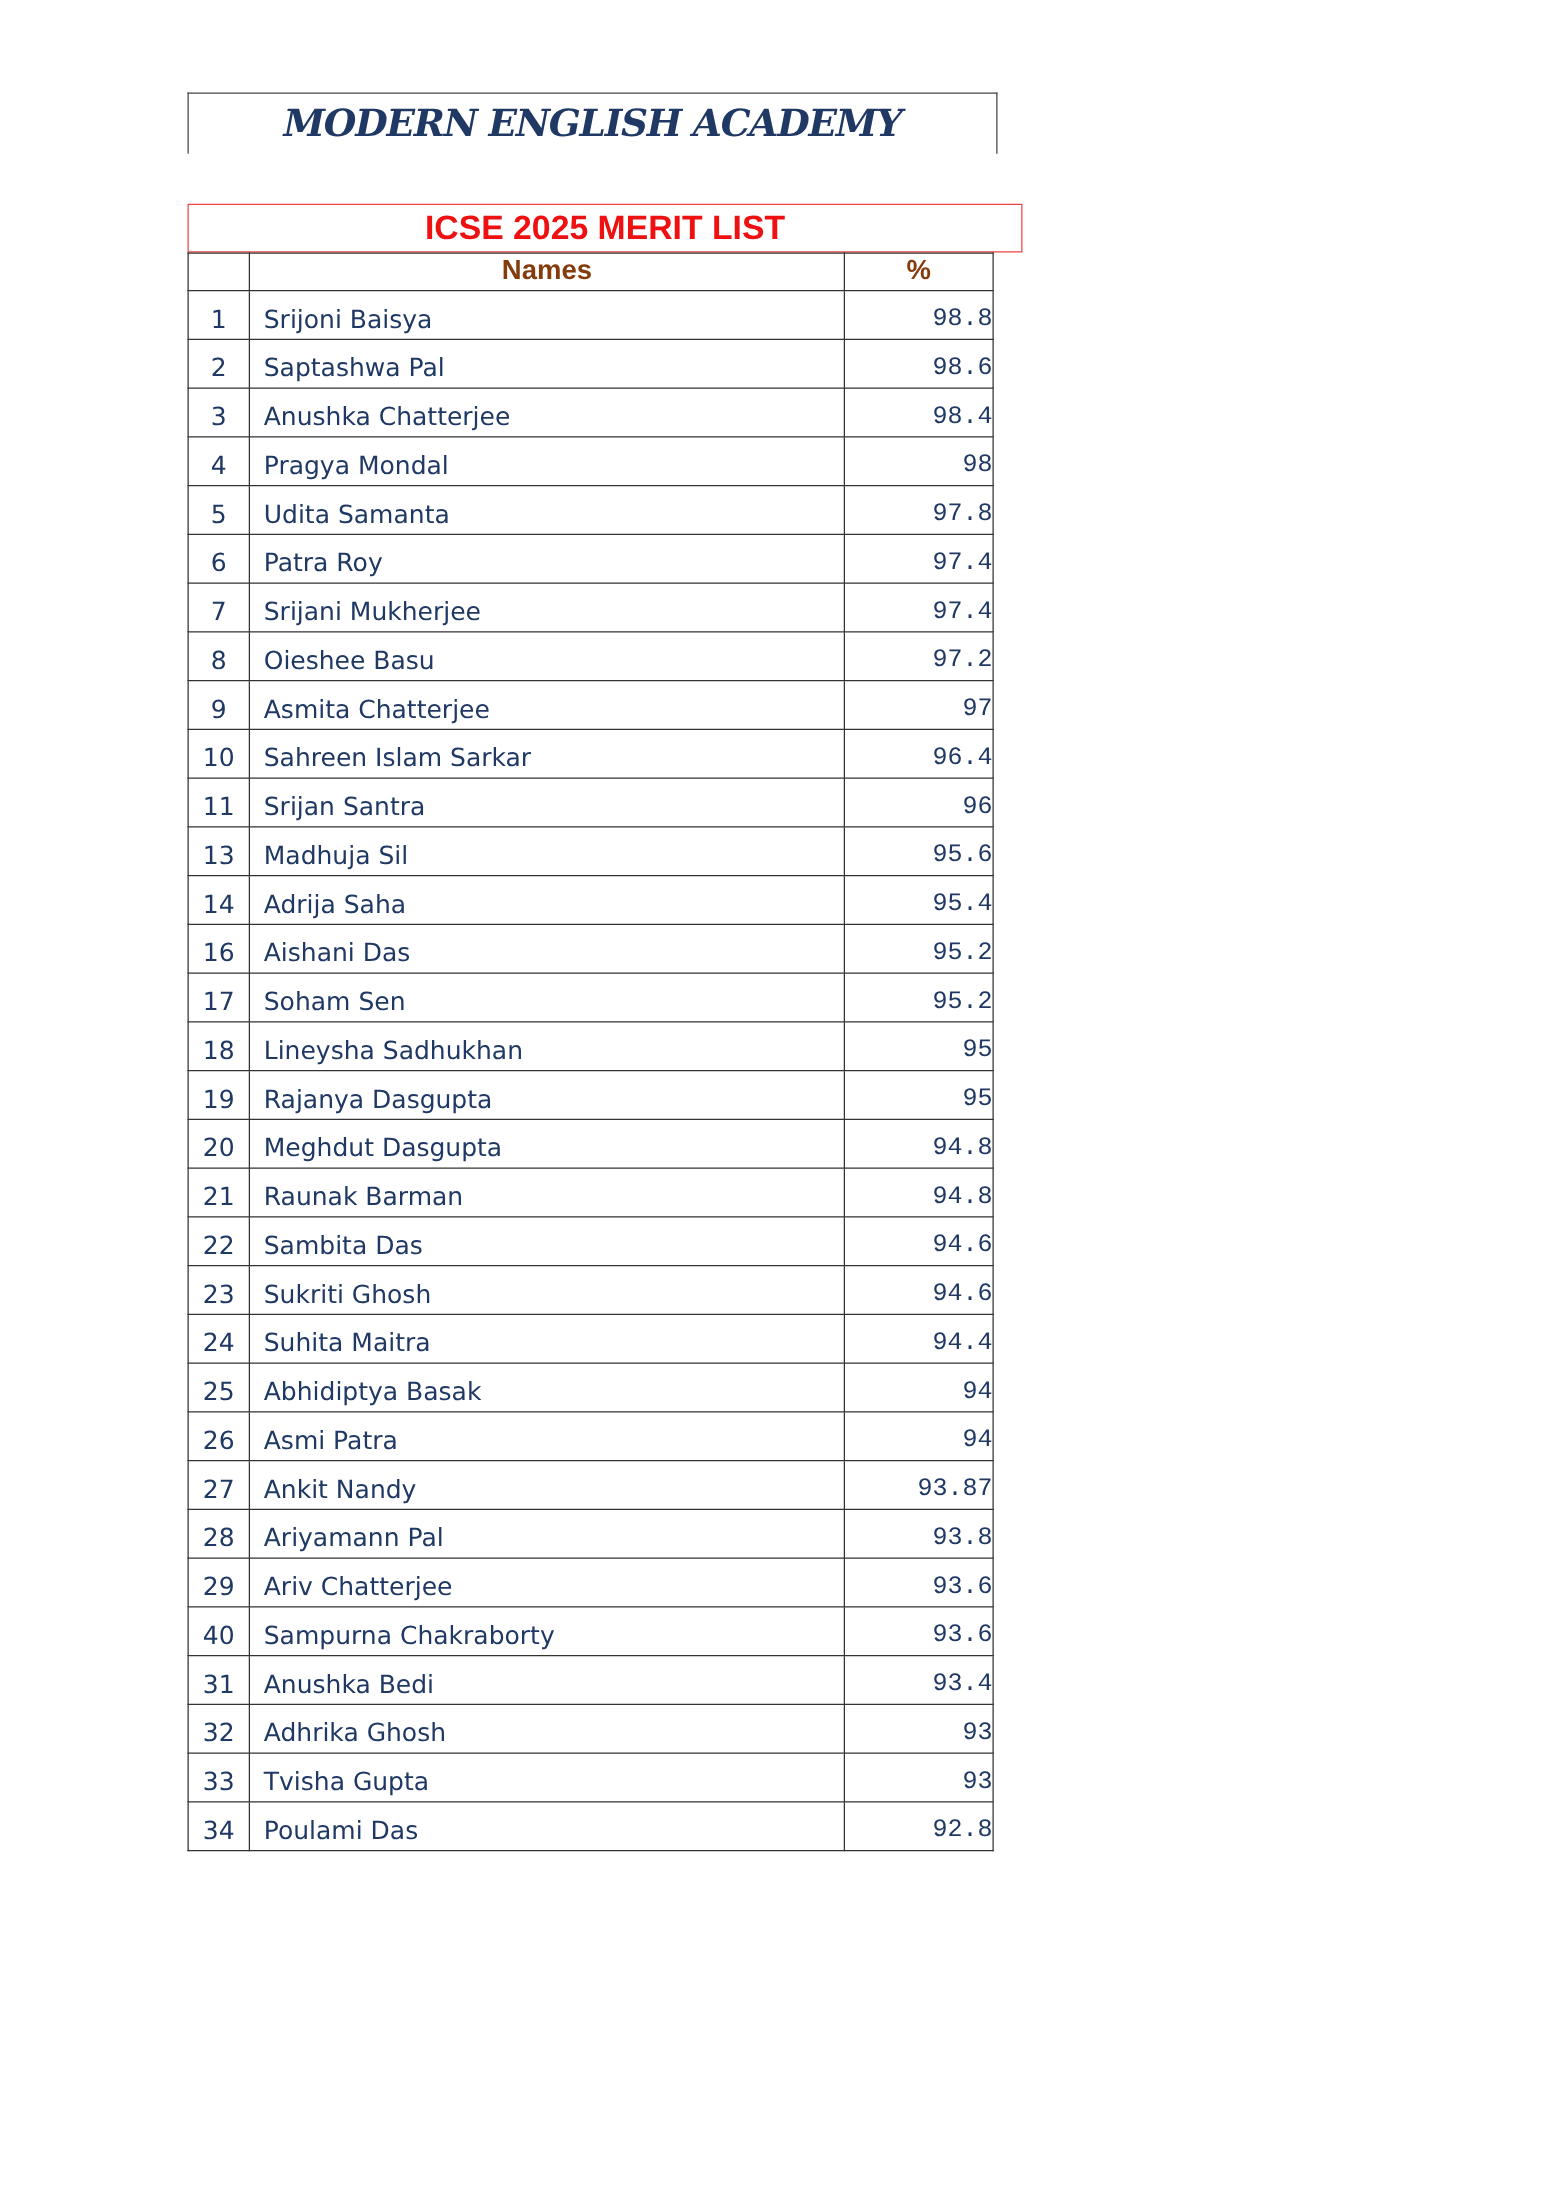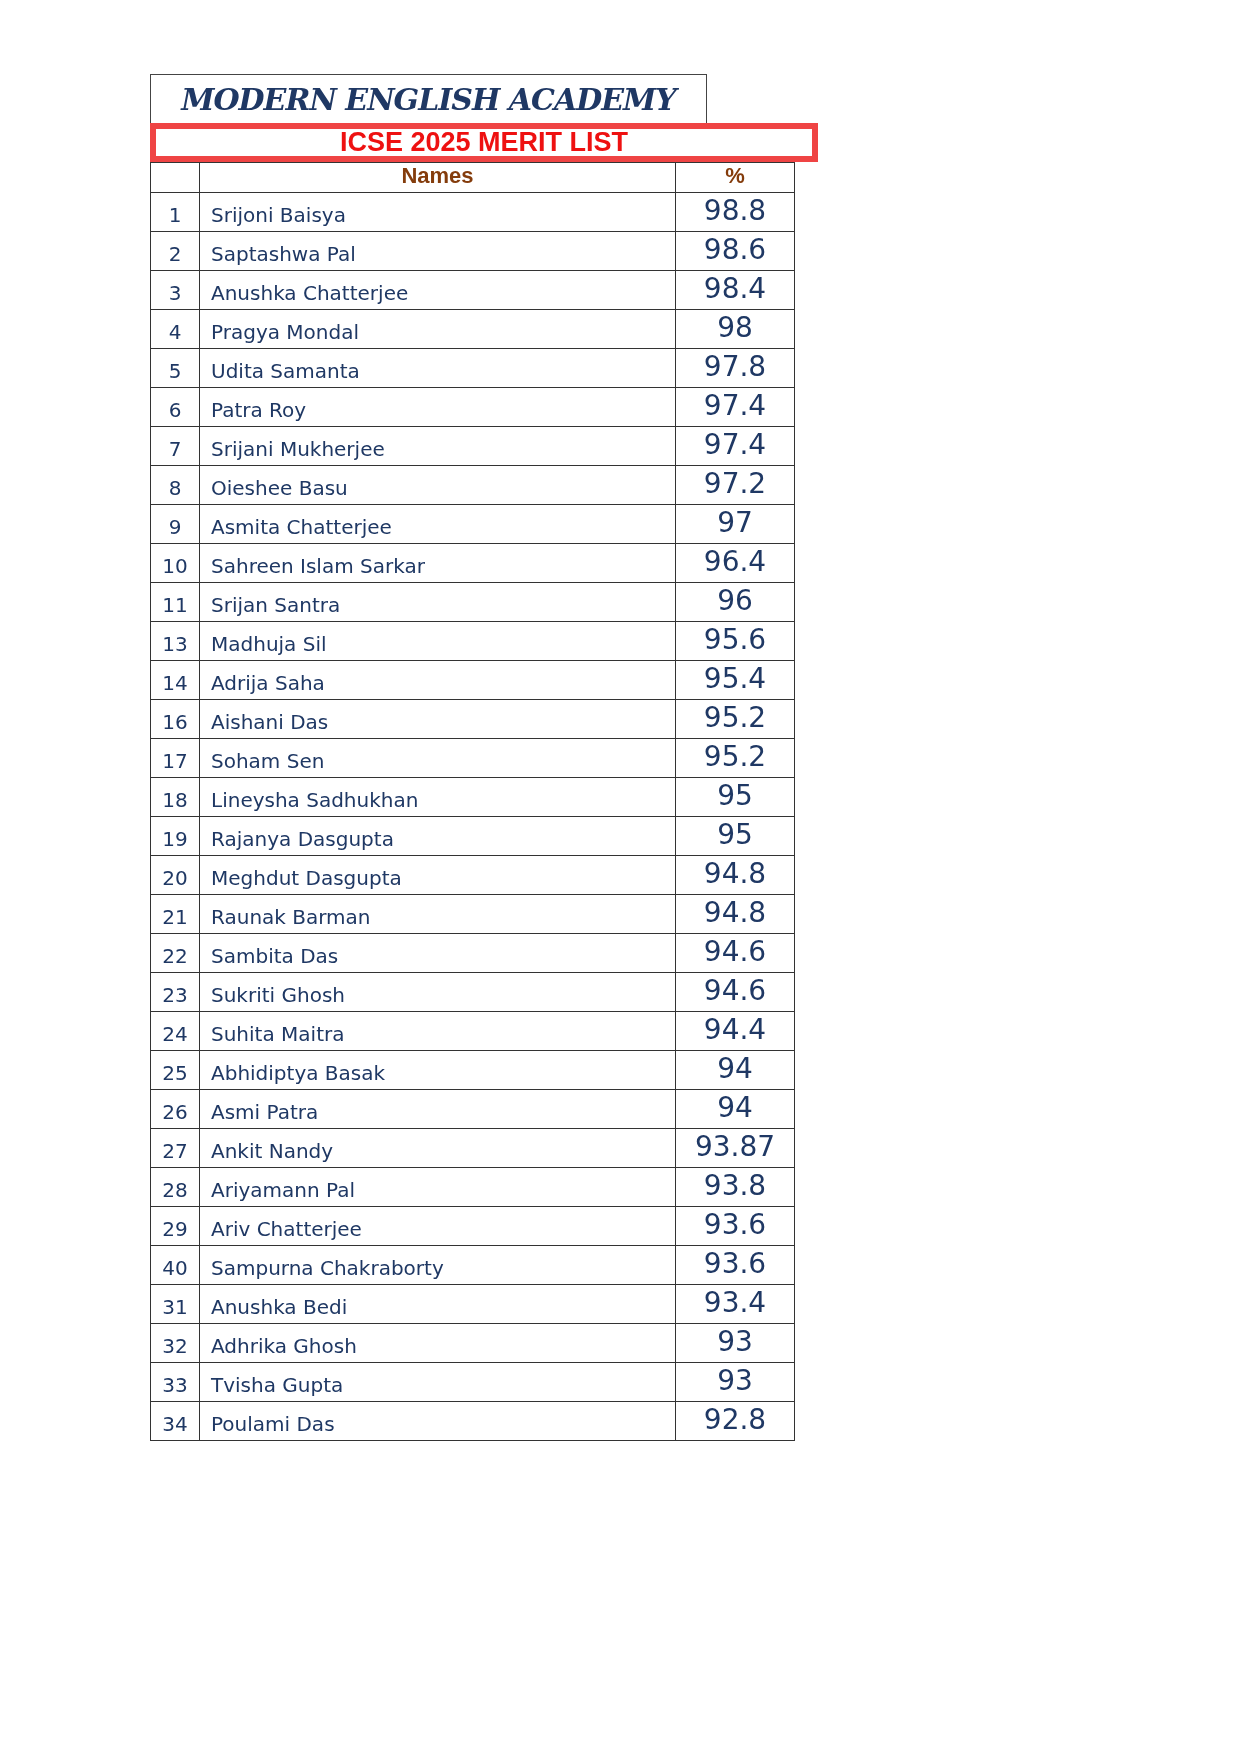--- a/index.html
+++ b/index.html
@@ -1,36 +1,36 @@
 <!DOCTYPE html>
 <html><head>
 <meta charset="utf-8">
 <style>
   html, body { margin: 0; padding: 0; background: #ffffff; }
   body { width: 1241px; height: 1755px; position: relative; font-family: "DejaVu Sans", sans-serif; }
   .sheet { position: absolute; left: 150px; top: 74px; }
   .title-box {
-    width: 557px; border: 1px solid #444; border-bottom: none;
+    width: 648px; border: 1px solid #444; border-bottom: none;
     height: 49px; box-sizing: border-box;
     display: flex; align-items: center; justify-content: center;
     font-family: "DejaVu Serif", serif; font-style: italic; font-weight: bold;
     font-size: 30px; color: #1f3864; letter-spacing: -1px;
   }
   .merit-box {
-    width: 668px; border: 6px solid #ef4444; height: 39px; box-sizing: border-box;
+    width: 668px; border: 1px solid #ef4444; height: 39px; box-sizing: border-box;
     display: flex; align-items: center; justify-content: center;
-    font-family: "Liberation Sans", sans-serif; font-weight: bold; font-size: 27px; color: #ee1111;
+    font-family: "Liberation Sans", sans-serif; font-weight: bold; font-size: 27px; color: #ee1111; margin-top: 40px;
   }
   table { border-collapse: collapse; table-layout: fixed; }
   td, th { border: 1px solid #333; padding: 0; height: 39px; box-sizing: border-box; }
   th { height: 27px; font-family: "Liberation Sans", sans-serif; font-weight: bold; font-size: 22px; color: #843c0c; text-align: center; vertical-align: bottom; padding-bottom: 3px; }
   td { font-family: "DejaVu Sans", sans-serif; color: #1f3864; vertical-align: bottom; padding-bottom: 4px; }
   td.rank { font-size: 20px; text-align: center; width: 49px; }
   td.name { font-size: 20px; text-align: left; padding-left: 11px; width: 476px; }
-  td.pct { font-size: 28px; text-align: center; width: 119px; }
+  td.pct { font-size: 20px; text-align: right; width: 119px; font-family: Liberation Mono, monospace; }
   col.c1 { width: 49px; } col.c2 { width: 476px; } col.c3 { width: 119px; }
 </style>
 </head>
 <body>
 
 <div class="sheet">
   <div class="title-box">MODERN ENGLISH ACADEMY</div>
   <div class="merit-box">ICSE 2025 MERIT LIST</div>
   <table>
     <colgroup>

